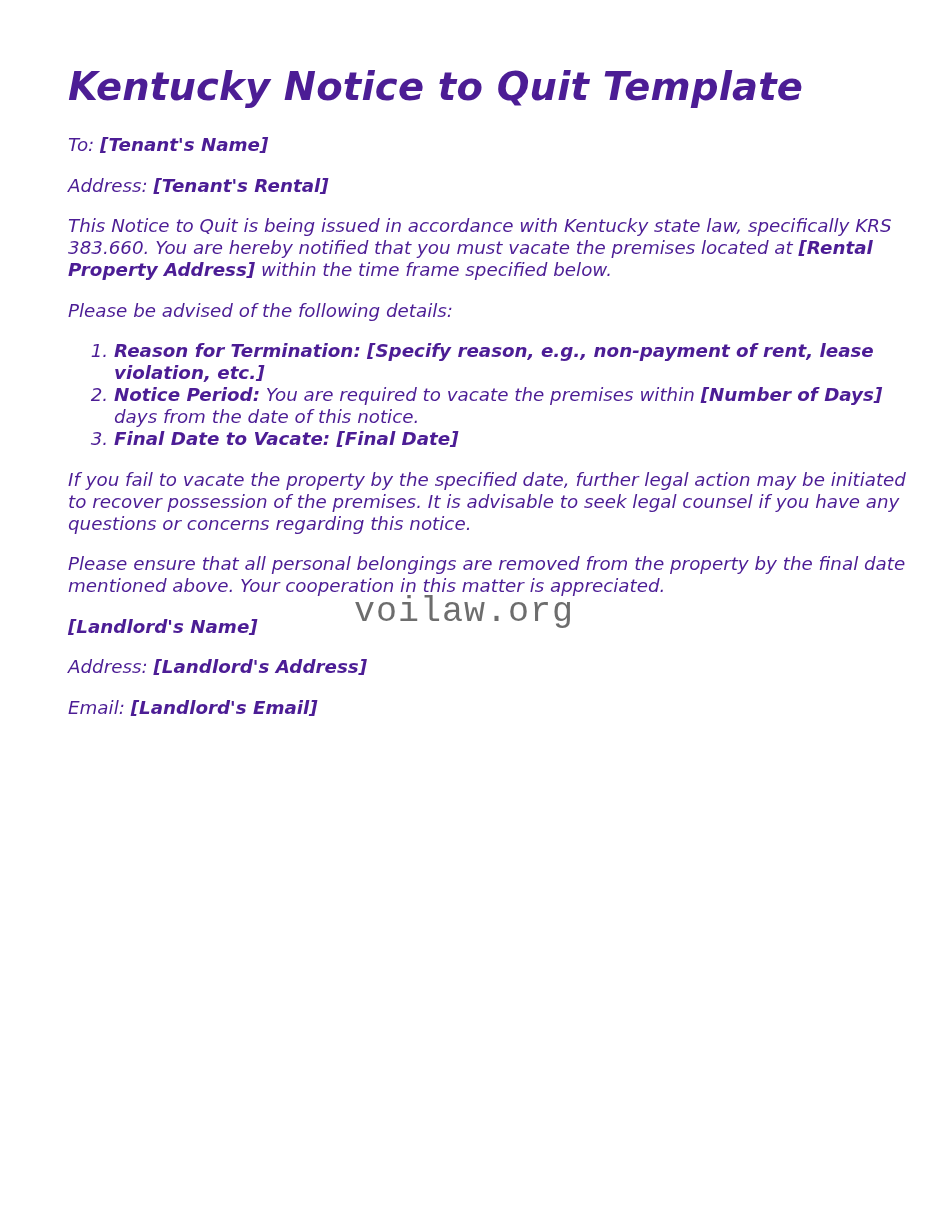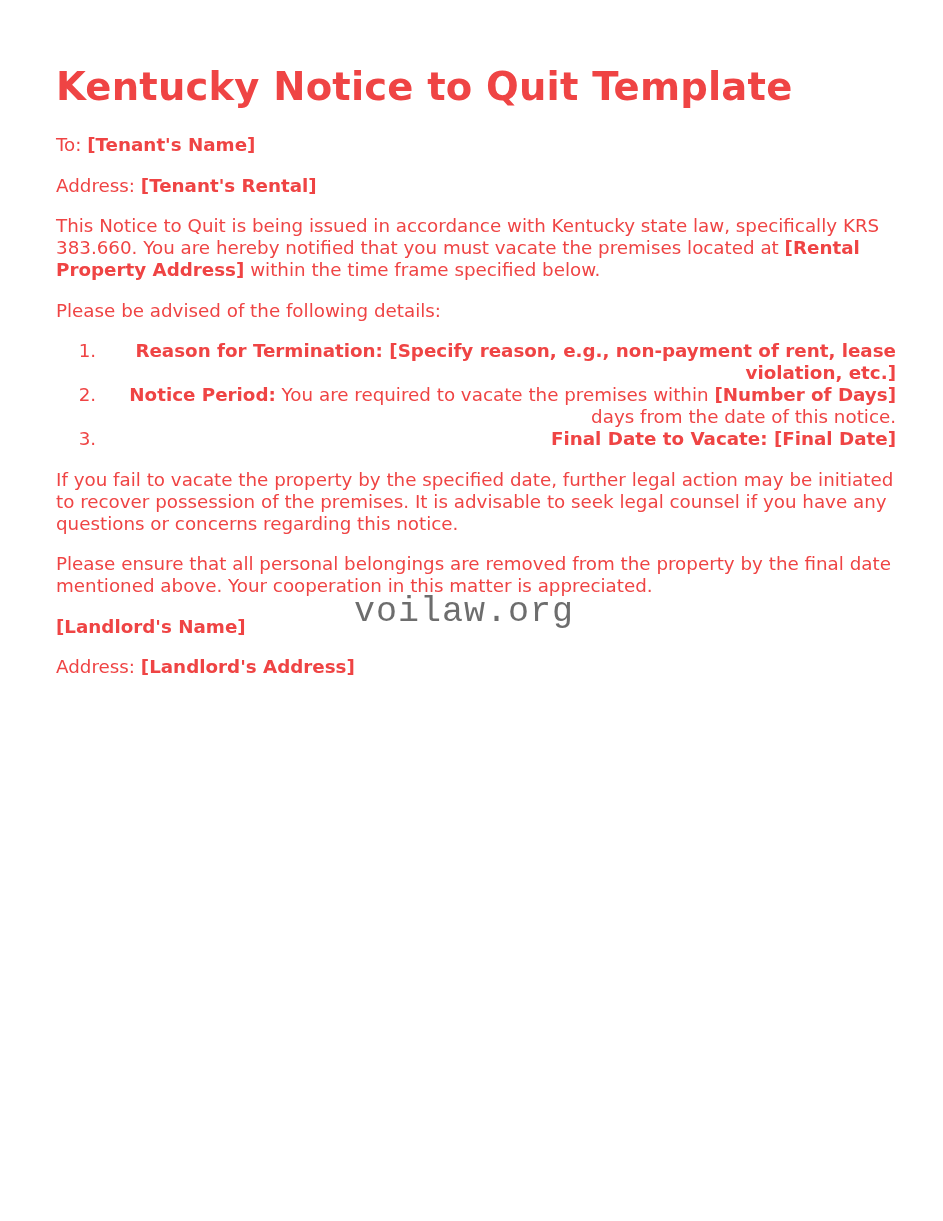--- a/index.html
+++ b/index.html
@@ -1,28 +1,28 @@
 <!DOCTYPE html>
 <html><head>
 <meta charset="utf-8">
 <style>
   html, body { margin: 0; padding: 0; background: #ffffff; }
   body { width: 943px; height: 1221px; position: relative; overflow: hidden; }
   .page {
-    position: absolute; left: 56px; top: 62px; width: 840px;
-    font-family: "DejaVu Sans", sans-serif; color: #ef4444; font-size: 18.3px; line-height: 22px;
+    position: absolute; left: 68px; top: 62px; width: 840px;
+    font-family: "DejaVu Sans", sans-serif; color: #4c1d95; font-size: 18.3px; line-height: 22px; font-style: italic;
   }
   h1 {
     font-family: "DejaVu Sans", sans-serif; font-weight: bold; font-size: 38.5px;
     line-height: 50px; margin: 0 0 22px 0; letter-spacing: 0.2px;
   }
   p { margin: 0 0 18.5px 0; }
   b { font-weight: bold; }
   ol { margin: 0 0 18.5px 0; padding-left: 46px; }
-  ol li { margin: 0; padding-left: 0; text-align: right; }
+  ol li { margin: 0; padding-left: 0; }
   .watermark {
     position: absolute; left: 354px; top: 592px;
     font-family: "Liberation Mono", "DejaVu Sans Mono", monospace; font-size: 35px;
     color: rgba(60,60,60,0.75); letter-spacing: 1px; pointer-events: none; line-height: 40px;
   }
 </style>
 </head>
 <body>
 
 <div class="page">
@@ -40,15 +40,16 @@
     <li><b>Reason for Termination: [Specify reason, e.g., non-payment of rent, lease violation, etc.]</b></li>
     <li><b>Notice Period:</b><span> You are required to vacate the premises within </span><b>[Number of Days]</b><span> days from the date of this notice.</span></li>
     <li><b>Final Date to Vacate: [Final Date]</b></li>
   </ol>
 
   <p>If you fail to vacate the property by the specified date, further legal action may be initiated to recover possession of the premises. It is advisable to seek legal counsel if you have any questions or concerns regarding this notice.</p>
   <p>Please ensure that all personal belongings are removed from the property by the final date mentioned above. Your cooperation in this matter is appreciated.</p>
 
   <p><b>[Landlord's Name]</b></p>
   <p><span>Address: </span><b>[Landlord's Address]</b></p>
+  <p><span>Email: </span><b>[Landlord's Email]</b></p>
 </div>
 
 <div class="watermark">voilaw.org</div>
 
 </body></html>

